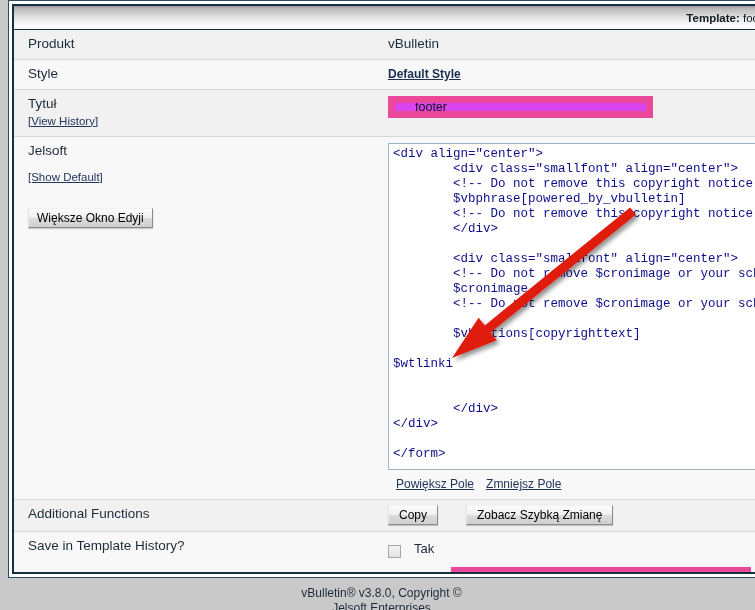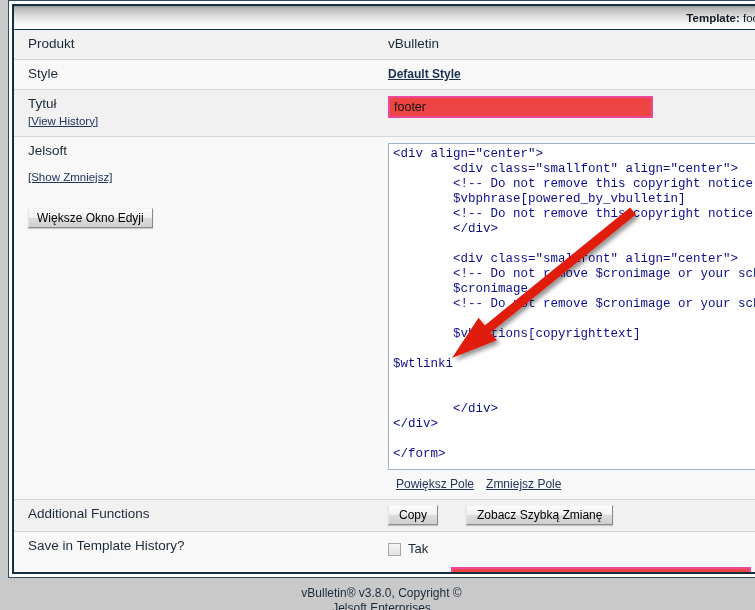--- a/index.html
+++ b/index.html
@@ -109,23 +109,23 @@
     color: #1a2f52;
     text-decoration: underline;
     cursor: pointer;
   }
 
   
   .text-input {
     font-family: "Liberation Sans", sans-serif;
     font-size: 12.5px;
     color: #111;
-    border: 2px solid #ec4899;
-    background: #ef4444;
-    padding: 3px 4px;
+    border: 7px solid #ec4899;
+    background: #d946ef;
+    padding: 3px 20px;
     box-sizing: border-box;
     outline: none;
   }
   #title-input { width: 265px; height: 22px; }
 
   .ta-wrap { position: relative; }
   textarea.code {
     font-family: "Liberation Mono", "DejaVu Sans Mono", monospace;
     font-size: 12.5px;
     line-height: 15px;
@@ -163,21 +163,21 @@
     border-left-color: #e6e6e6;
     padding: 2px 10px;
     cursor: pointer;
     box-shadow: 0 1px 1px rgba(0,0,0,0.18);
     white-space: nowrap;
   }
   .btn-wide { padding: 2px 8px; }
 
   .big-edit-wrap { padding: 16px 0 8px 14px; }
 
-  .chk-row { display: flex; align-items: center; gap: 7px; padding-top: 3px; }
+  .chk-row { display: flex; align-items: flex-end; gap: 13px; padding-top: 3px; }
   .chk {
     width: 13px; height: 13px;
     border: 1px solid #a7a7a7;
     background: linear-gradient(to bottom, #f4f4f4, #e2e2e2);
     box-sizing: border-box;
     cursor: pointer;
   }
   .chk-lbl { font-size: 13px; color: #1b2a3a; }
 
   .comment-row { display: flex; align-items: center; gap: 7px; padding-top: 9px; }
@@ -258,21 +258,21 @@
               <input id="title-input" class="text-input" type="text" value="footer" style="">
             </div>
           </td>
         </tr>
 
         <tr class="row-b">
           <td>
             <div class="lbl">
               <div>Jelsoft</div>
               <div style="height:10px"></div>
-              <span class="sublink">[Show Zmniejsz]</span>
+              <span class="sublink">[Show Default]</span>
             </div>
             <div class="big-edit-wrap">
               <button class="btn btn-wide">Większe Okno Edyji</button>
             </div>
           </td>
           <td>
             <div class="val ta-wrap">
               <textarea class="code" spellcheck="false" style="">&lt;div align="center"&gt;
         &lt;div class="smallfont" align="center"&gt;
         &lt;!-- Do not remove this copyright notice --&gt;

